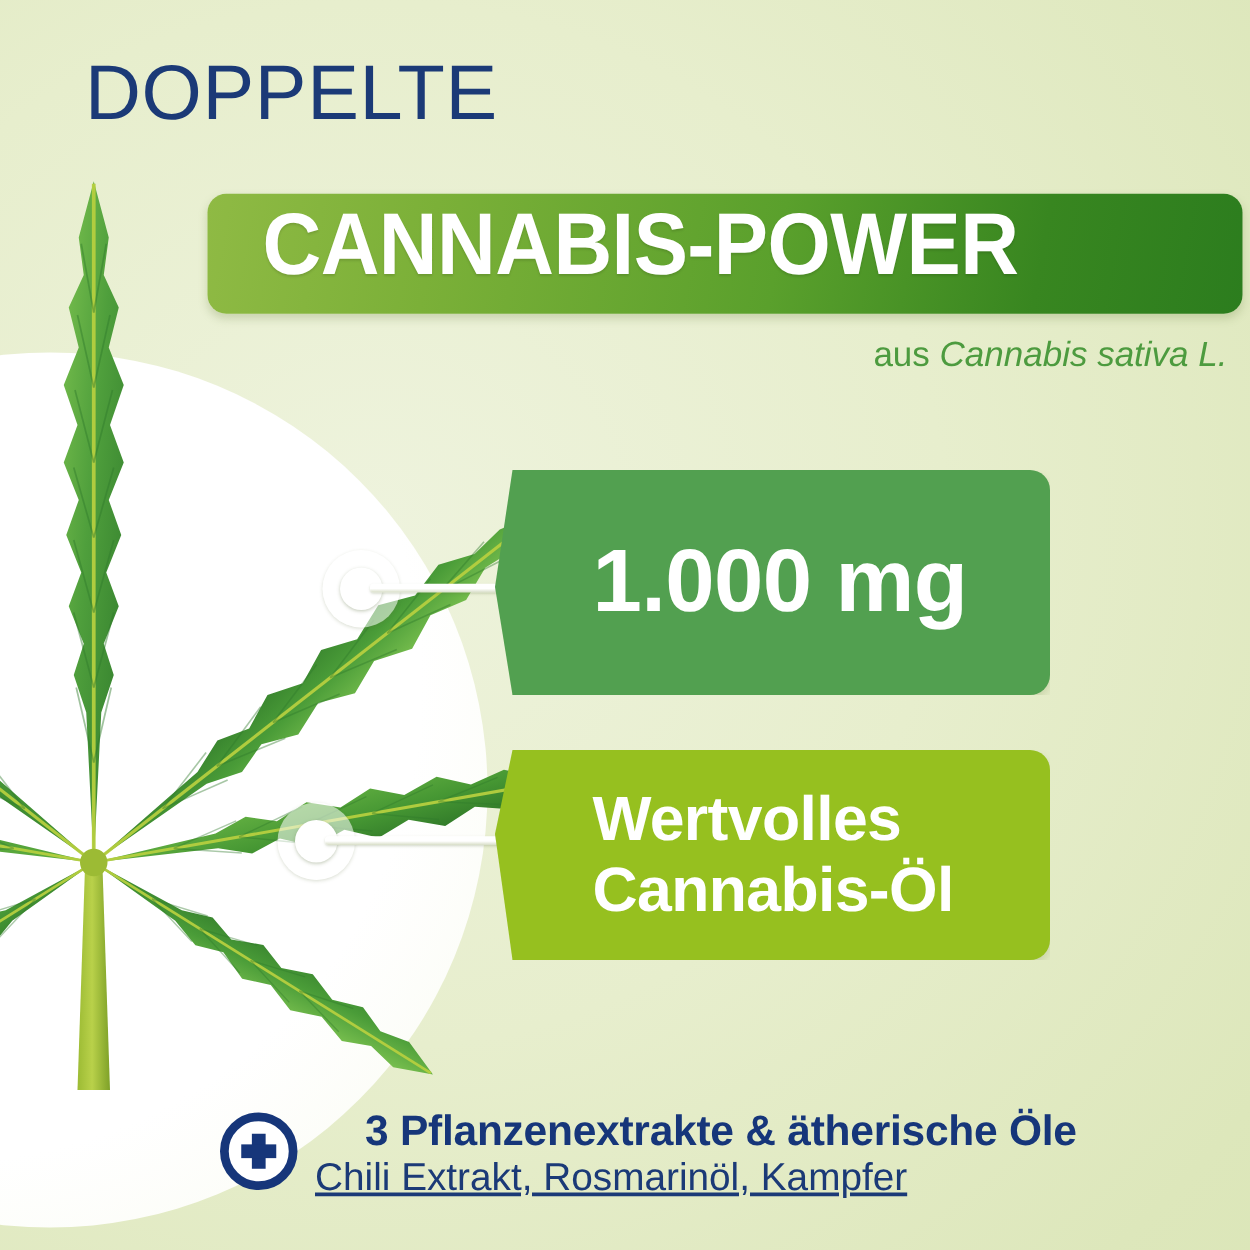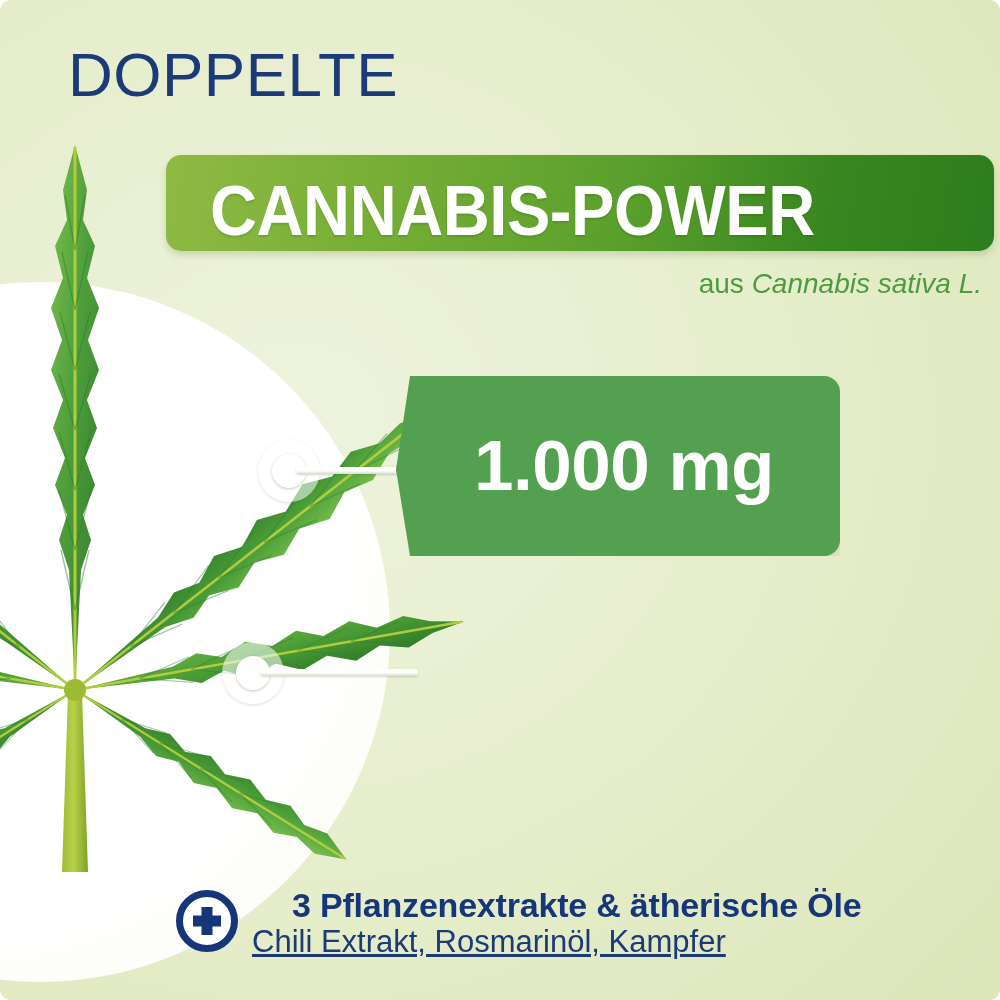--- a/index.html
+++ b/index.html
@@ -12,21 +12,20 @@
     font-family: "Liberation Sans", sans-serif;
     overflow: hidden;
   }
 
   #stage {
     position: relative;
     width: 1000px;
     height: 1000px;
     background: radial-gradient(ellipse 120% 110% at 30% 42%, #eef3dd 0%, #e7eecd 38%, #dde7bb 72%, #d8e4b3 100%);
     overflow: hidden;
-    border-radius: 11px;
   }
 
   
   #white-circle {
     position: absolute;
     left: -310px;
     top: 282px;
     width: 700px;
     height: 700px;
     border-radius: 50%;
@@ -49,21 +48,21 @@
   #banner {
     position: absolute;
     left: 166px;
     top: 155px;
     width: 828px;
     height: 96px;
     border-radius: 15px;
     background: linear-gradient(100deg, #8fba44 0%, #7bb038 22%, #5aa02c 55%, #388620 80%, #2c7d1e 100%);
     box-shadow: 0 4px 7px rgba(120,140,80,0.28);
     display: flex;
-    align-items: flex-end;
+    align-items: flex-start;
   }
   #banner-text {
     color: #ffffff;
     font-size: 70px;
     font-weight: 700;
     letter-spacing: -0.5px;
     transform: scaleX(0.93);
     transform-origin: left center;
     margin-left: 44px;
     white-space: nowrap;
@@ -416,20 +415,24 @@
   <div class="connector-line" id="connector-1"></div>
 
   <div class="marker-halo" id="marker-2-halo"></div>
   <div class="marker-ring" id="marker-2-ring"></div>
   <div class="connector-line" id="connector-2"></div>
 
   <div class="callout" id="callout-1">
     <div class="callout-line-1">1.000 mg</div>
   </div>
 
+  <div class="callout" id="callout-2">
+    <div class="callout-line-1">Wertvolles</div>
+    <div class="callout-line-2">Cannabis-Öl</div>
+  </div>
 
   <div id="bottom-info">
     <div id="plus-icon"></div>
     <div id="bottom-text-wrap">
       <div id="bottom-line-1">3 Pflanzenextrakte &amp; ätherische Öle</div>
       <div id="bottom-line-2">Chili Extrakt, Rosmarinöl, Kampfer</div>
     </div>
   </div>
 
 </div>

